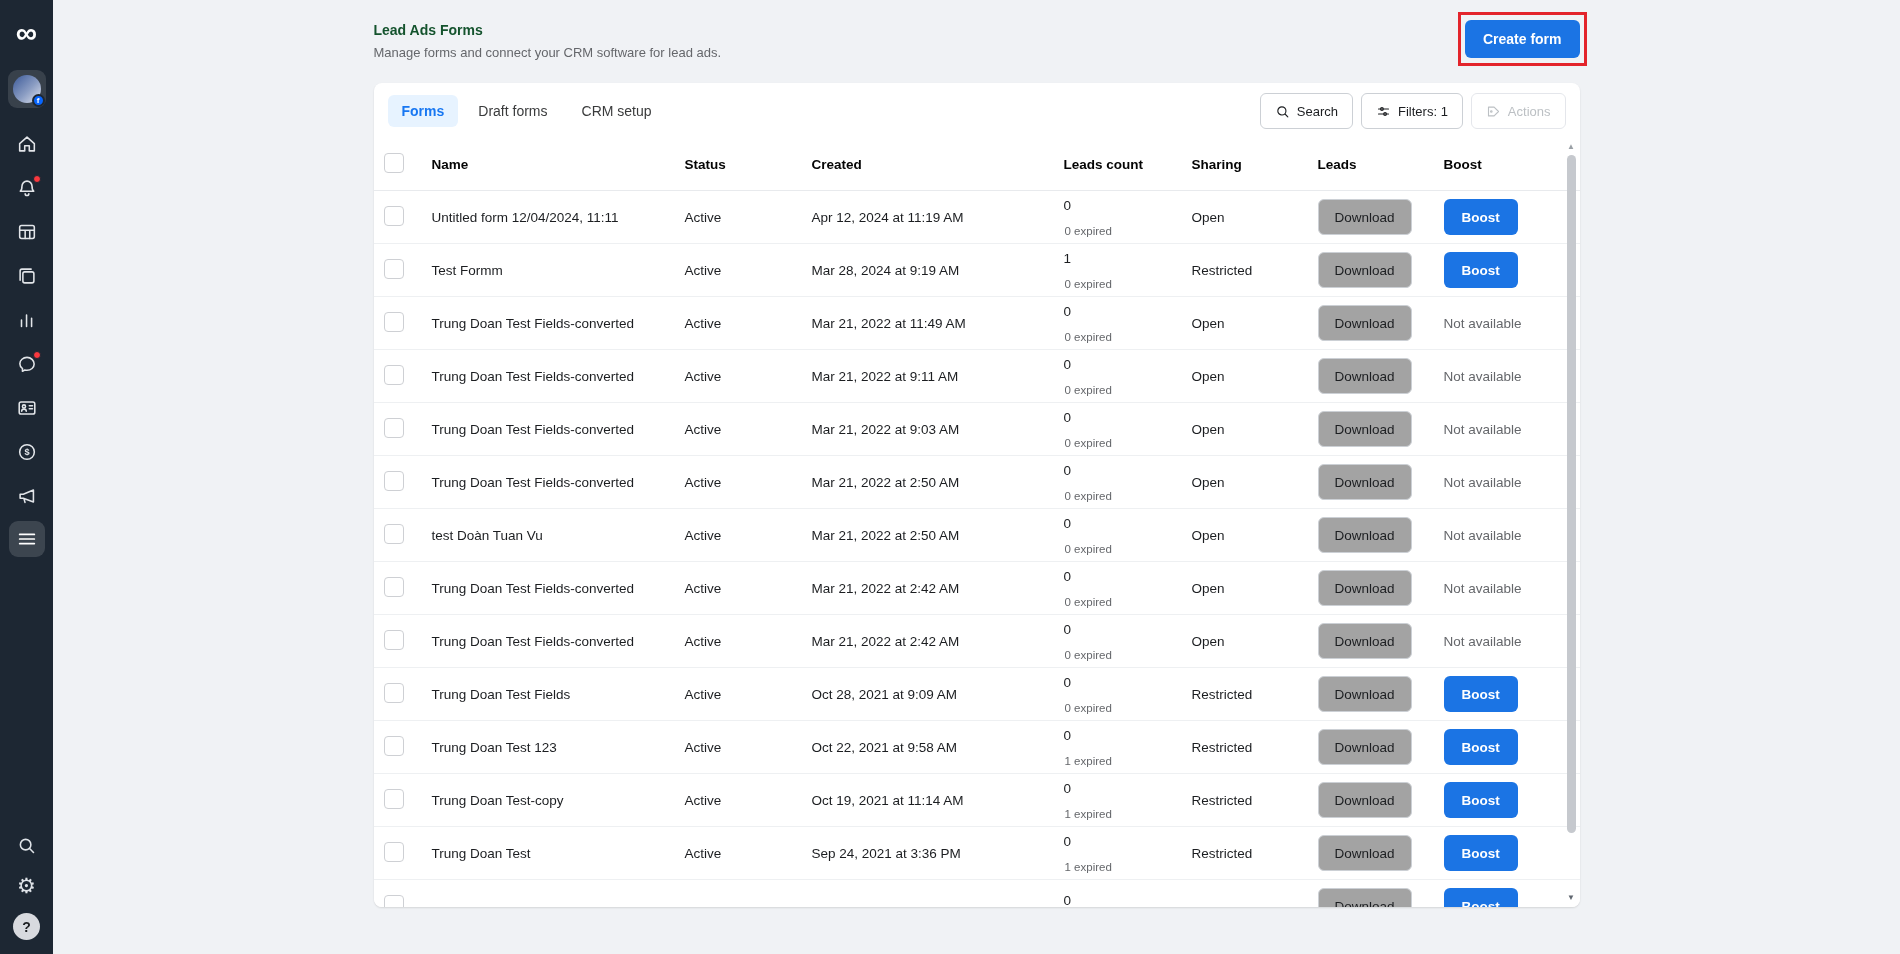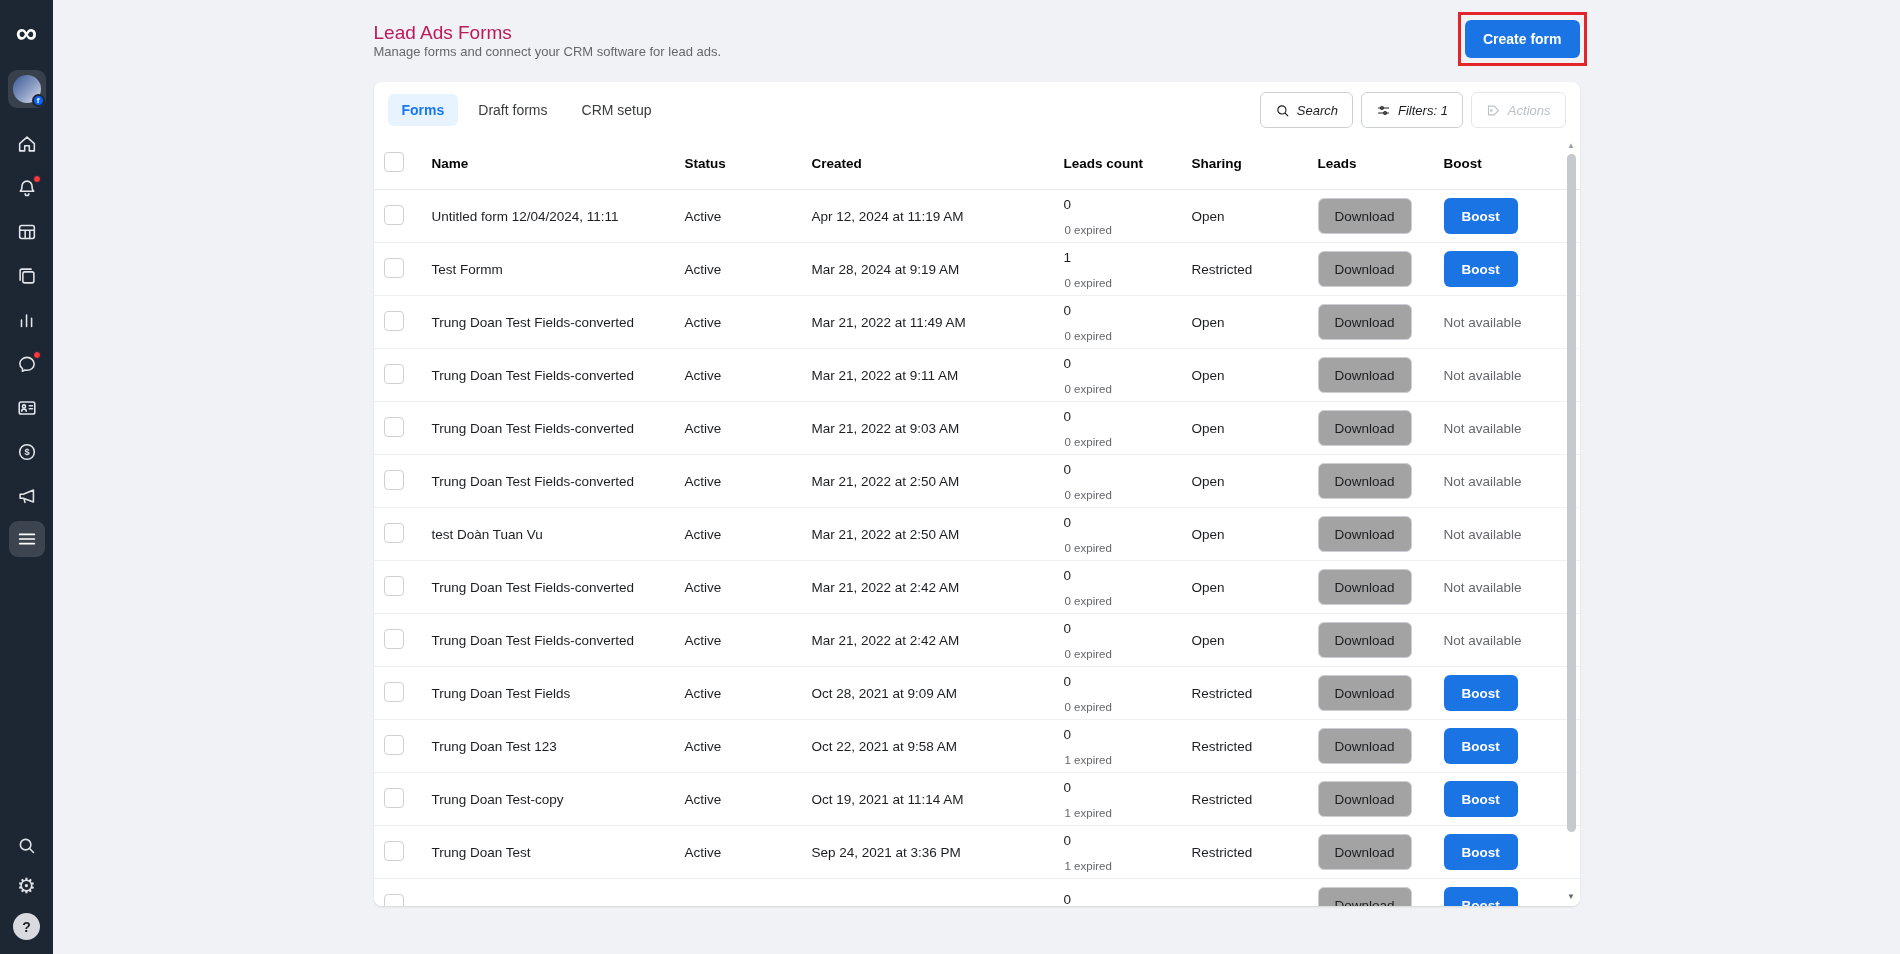--- a/index.html
+++ b/index.html
@@ -47,22 +47,22 @@
   .sb-icon svg { width:21px; height:21px; stroke:#dfe3e8; fill:none; stroke-width:1.8; stroke-linecap:round; }
   .gear-glyph { color:#dfe3e8; font-size:21px; line-height:21px; }
   .help-btn {
     width:27px; height:27px; border-radius:50%; background:#d8dadf; color:#1c1e21;
     font-size:14px; font-weight:bold; display:flex; align-items:center; justify-content:center; cursor:pointer;
   }
 
   
   .main { position:absolute; left:53px; top:0; right:0; bottom:0; }
   .content { width:1206px; margin:0 auto; position:relative; padding-top:22px; }
-  .page-title { font-size:19px; font-weight:normal; color:#be185d; }
-  .page-subtitle { font-size:13px; color:#65676b; }
+  .page-title { font-size:14px; font-weight:bold; color:#14532d; }
+  .page-subtitle { margin-top:7px; font-size:13px; color:#65676b; }
 
   .create-wrap { position:absolute; top:20px; right:0;margin-left:27px; }
   .btn-create {
     height:38px; padding:0 18px; background:#1b74e4; color:#fff; border:none; border-radius:6px;
     font-size:14px; font-weight:600; font-family:inherit; cursor:pointer; position:relative; z-index:2;
   }
   .annotation-box {
     position:absolute; top:-8px; left:-7px; right:-7px; bottom:-8px;
     border:3px solid #e3242b; z-index:3; pointer-events:none;
   }
@@ -73,21 +73,21 @@
     box-shadow:0 1px 2px rgba(0,0,0,0.12); overflow:hidden; position:relative;
   }
   .toolbar { height:56px; display:flex; align-items:center; padding:0 14px; }
   .tabs { display:flex; gap:6px; }
   .tab { padding:8px 14px; border-radius:6px; font-size:14px; color:#3a3b3c; cursor:pointer; }
   .tab.active { background:#e7f3ff; color:#1877f2; font-weight:600; }
   .toolbar-right { margin-left:auto; display:flex; gap:8px; }
   .tbtn {
     height:36px; padding:0 14px; border:1px solid #ccd0d5; border-radius:6px; background:#fff;
     font-size:13px; font-weight:500; color:#1c1e21; display:flex; align-items:center; gap:7px;
-    font-family:inherit; cursor:pointer;font-style:italic;
+    font-family:inherit; cursor:pointer;
   }
   .tbtn svg { width:15px; height:15px; stroke:#1c1e21; fill:none; stroke-width:1.8; stroke-linecap:round; stroke-linejoin:round; }
   .tbtn.disabled { color:#bcc0c4; border-color:#e4e6eb; }
   .tbtn.disabled svg { stroke:#bcc0c4; }
 
   .grid-row {
     display:grid;
     grid-template-columns:58px 253px 127px 252px 128px 126px 126px 1fr;
     align-items:center;
   }

